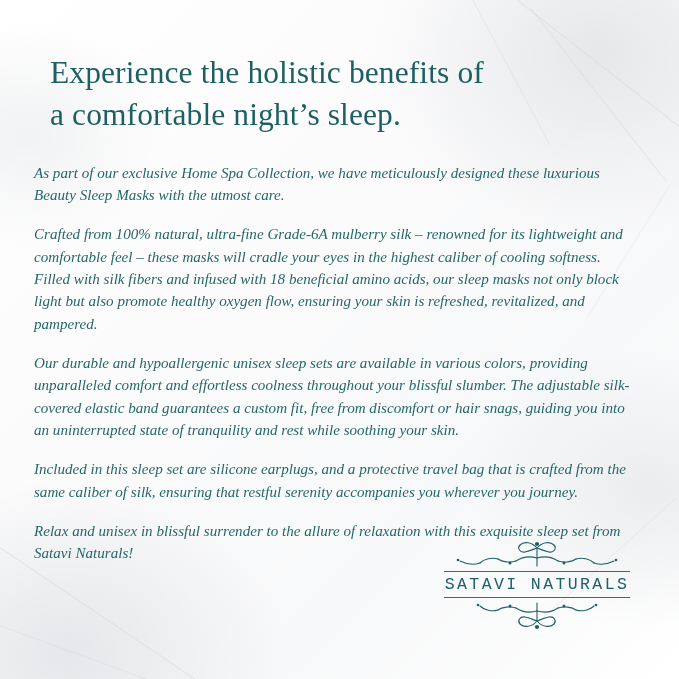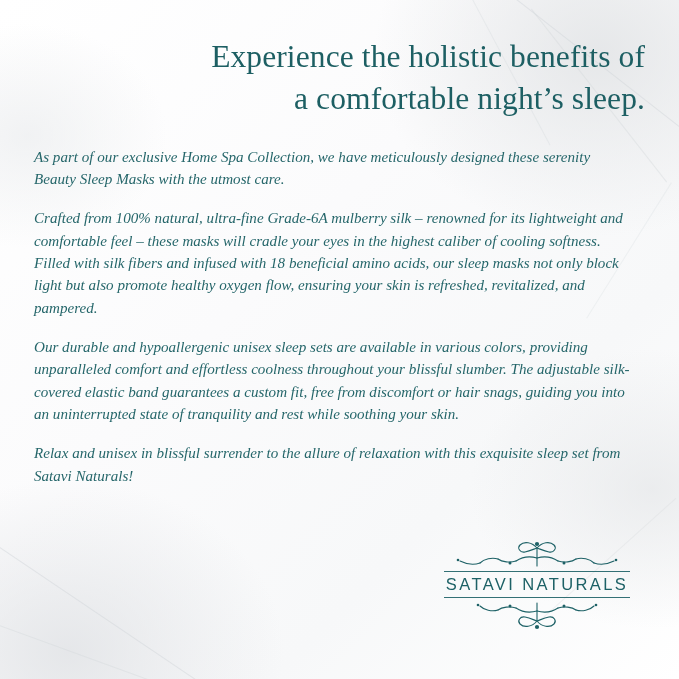--- a/index.html
+++ b/index.html
@@ -41,27 +41,26 @@
   .v5 { width: 240px; height: 1px;   bottom: 20px; left: -30px; transform: rotate(20deg); background: rgba(210,214,218,0.4); }
   .v6 { width: 180px; height: 1px;   bottom: 120px; right: -20px; transform: rotate(-42deg); background: rgba(214,218,222,0.35); }
   .v7 { width: 160px; height: 0.9px; top: 250px; right: -30px; transform: rotate(-58deg); background: rgba(216,220,224,0.32); }
 
   .content {
     position: relative;
     padding: 36px 34px 0 34px;
   }
 
   h1.headline {
-    margin: 0;
+    margin: 16px;
     font-size: 31.5px;
     line-height: 1.33;
     font-weight: 400;
     color: #1d5f63;
     letter-spacing: 0.1px;
-    text-align: right;
   }
   h1.headline .line {
     display: block;
   }
 
   .body-copy {
     margin-top: 26px;
     color: #25666a;
     font-size: 15.1px;
     line-height: 1.48;
@@ -78,21 +77,21 @@
     right: 42px;
     bottom: 46px;
     width: 200px;
     text-align: center;
     color: #1d6166;
   }
   .logo-name {
     font-size: 16.5px;
     letter-spacing: 2.4px;
     color: #1d6166;
-    font-family: Liberation Sans, sans-serif;
+    font-family: Liberation Mono, monospace;
     white-space: nowrap;
   }
   .ornament-top { display: block; margin: 0 auto 2px auto; }
   .ornament-bottom { display: block; margin: 2px auto 0 auto; }
   .rule {
     height: 1px;
     background: #1d6166;
     width: 186px;
     margin: 3px auto;
     opacity: 0.9;
@@ -112,23 +111,24 @@
   <div class="vein v7"></div>
 
   <div class="content">
 
     <h1 class="headline">
       <span class="line">Experience the holistic benefits of</span>
       <span class="line">a comfortable night’s sleep.</span>
     </h1>
 
     <div class="body-copy">
-      <p>As part of our exclusive Home Spa Collection, we have meticulously designed these serenity Beauty Sleep Masks with the utmost care.</p>
+      <p>As part of our exclusive Home Spa Collection, we have meticulously designed these luxurious Beauty Sleep Masks with the utmost care.</p>
       <p>Crafted from 100% natural, ultra-fine Grade-6A mulberry silk – renowned for its lightweight and comfortable feel – these masks will cradle your eyes in the highest caliber of cooling softness. Filled with silk fibers and infused with 18 beneficial amino acids, our sleep masks not only block light but also promote healthy oxygen flow, ensuring your skin is refreshed, revitalized, and pampered.</p>
       <p>Our durable and hypoallergenic unisex sleep sets are available in various colors, providing unparalleled comfort and effortless coolness throughout your blissful slumber. The adjustable silk-covered elastic band guarantees a custom fit, free from discomfort or hair snags, guiding you into an uninterrupted state of tranquility and rest while soothing your skin.</p>
+      <p>Included in this sleep set are silicone earplugs, and a protective travel bag that is crafted from the same caliber of silk, ensuring that restful serenity accompanies you wherever you journey.</p>
       <p>Relax and unisex in blissful surrender to the allure of relaxation with this exquisite sleep set from Satavi Naturals!</p>
     </div>
 
   </div>
 
   <div class="logo-block">
 
     <svg class="ornament-top" width="186" height="30" viewBox="0 0 186 30">
       <g fill="none" stroke="#1d6166" stroke-width="1.1" stroke-linecap="round">
         <path d="M93 28 C93 22, 93 16, 93 10"></path>

